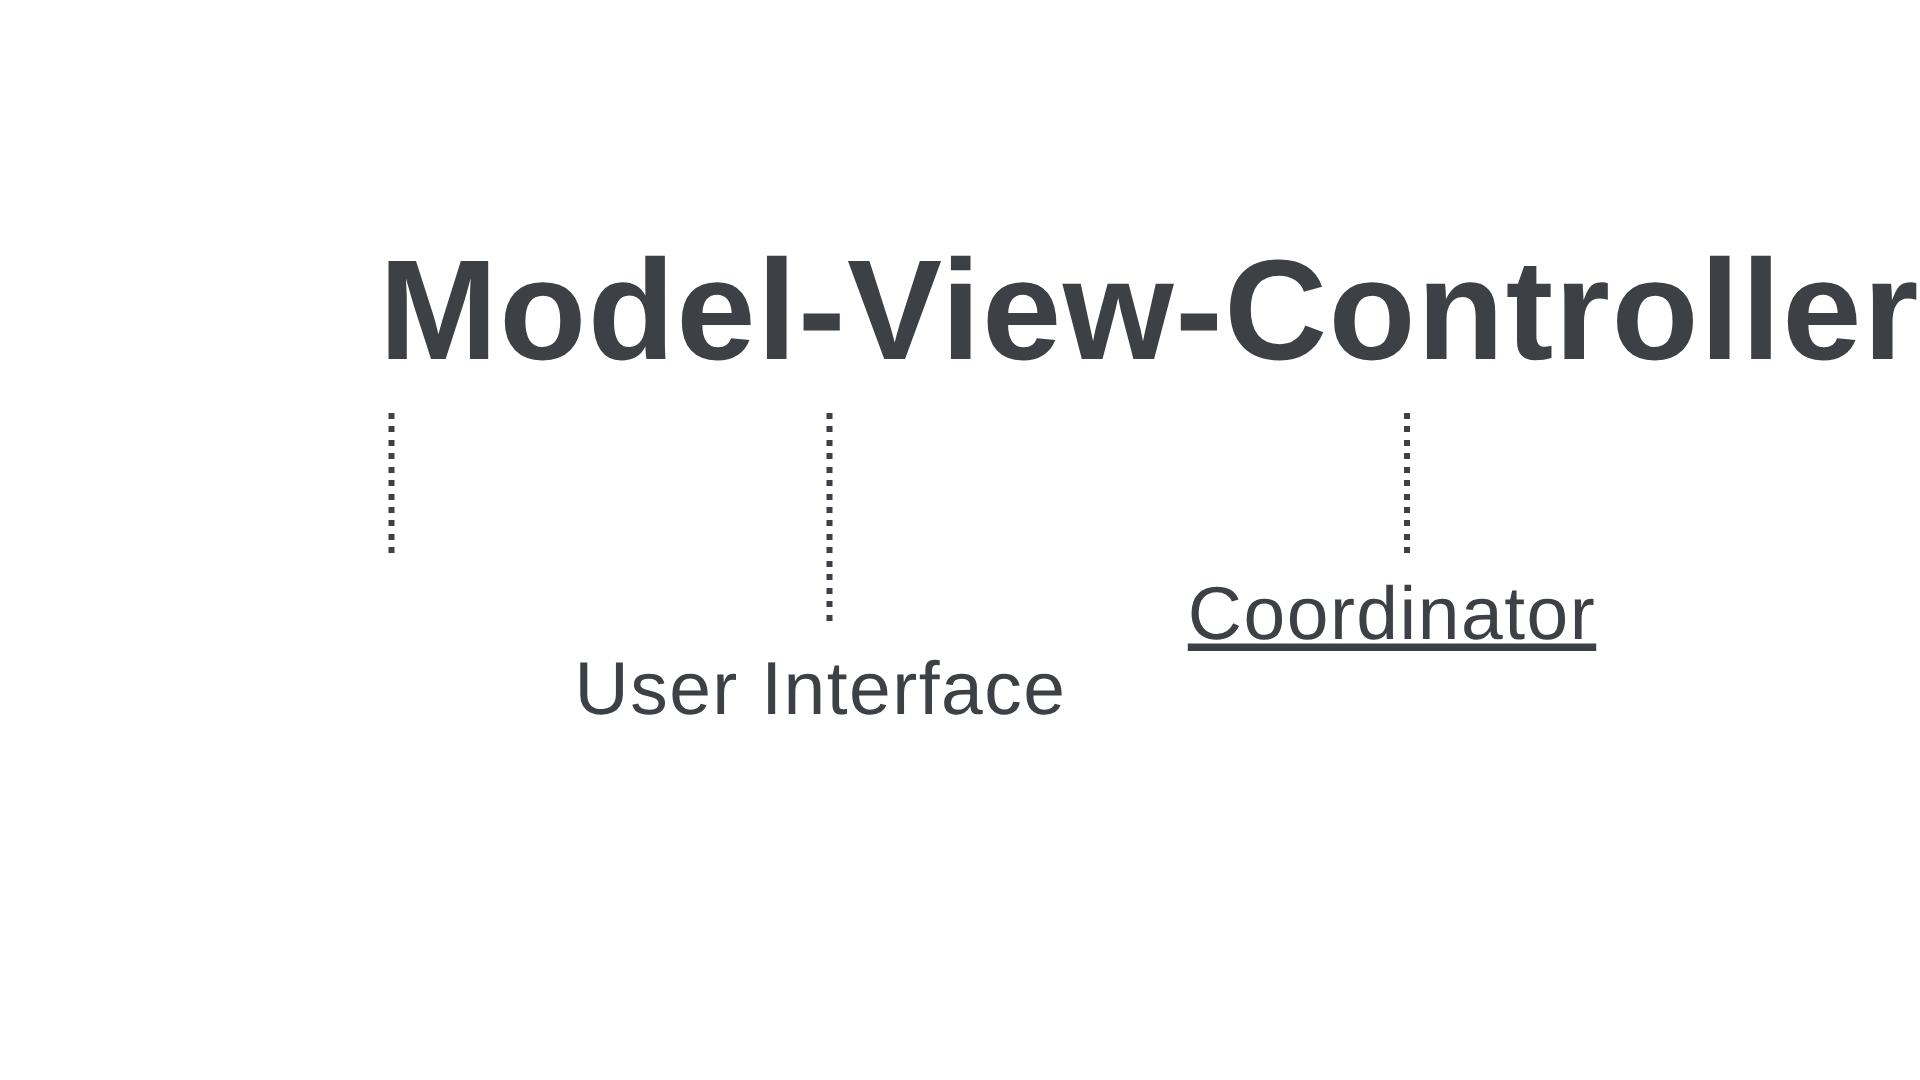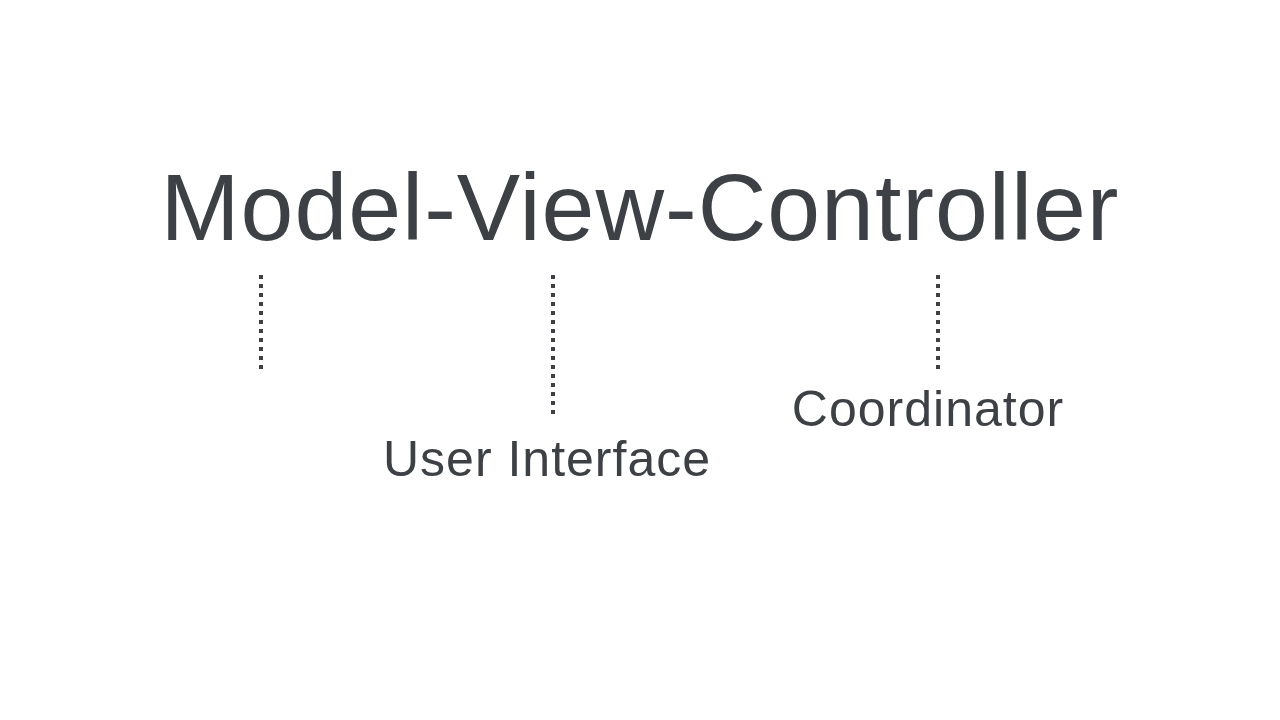--- a/index.html
+++ b/index.html
@@ -13,23 +13,23 @@
     overflow: hidden;
     font-family: "Liberation Sans", sans-serif;
     background: var(--bg, #ffffff);
   }
   .title {
     position: absolute;
     top: 160px;
     left: 0;
     right: 0;
     margin: 0;
-    text-align: center;
+    text-align: right;
     font-size: 95px;
-    font-weight: normal;
+    font-weight: bold;
     letter-spacing: 1px;
     line-height: 1;
     color: var(--ink, #3d4045);
   }
   .connector {
     position: absolute;
     top: 275px;
     width: 4px;
     background-image: repeating-linear-gradient(
       to bottom,
@@ -48,21 +48,21 @@
     transform: translateX(-50%);
     font-size: 50px;
     font-weight: 400;
     letter-spacing: 1px;
     line-height: 1;
     white-space: nowrap;
     color: var(--ink, #3d4045);
   }
   .leaf-label.l-data        { left: 254px; top: 384px; }
   .leaf-label.l-ui          { left: 547px; top: 434px; text-align: center; }
-  .leaf-label.l-coordinator { left: 928px; top: 384px; }
+  .leaf-label.l-coordinator { left: 928px; top: 384px; text-decoration: underline; }
 </style>
 </head>
 <body>
 
 <div class="stage" style="--ink: #3d4045; --bg: #ffffff;">
 
   <h1 class="title">Model-View-Controller</h1>
 
   <div class="connector c-model"></div>
 

